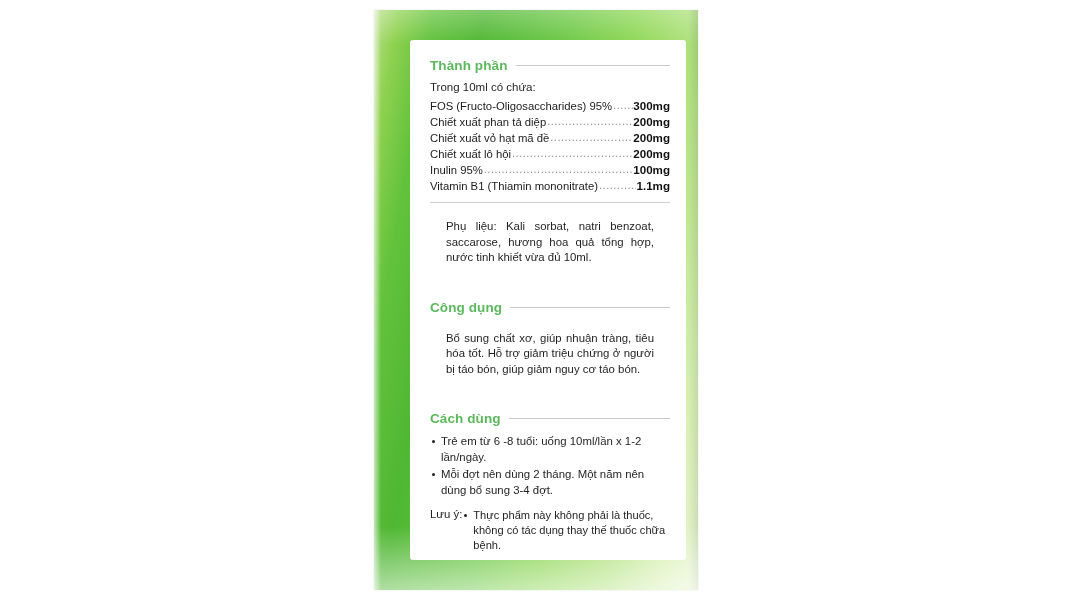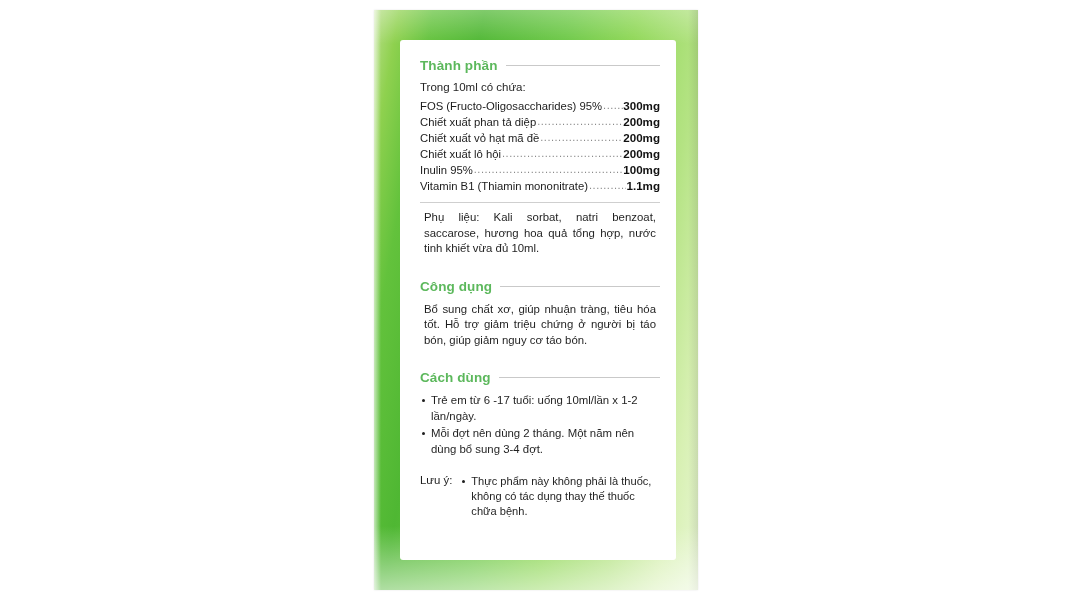--- a/index.html
+++ b/index.html
@@ -64,21 +64,21 @@
   .box-edge-right {
     position: absolute;
     right: 0; top: 0; bottom: 0; width: 10px;
     background: linear-gradient(270deg, rgba(0,0,0,0.10), rgba(0,0,0,0));
     pointer-events: none;
   }
 
   
   .panel {
     position: absolute;
-    left: 26px;
+    left: 36px;
     top: 30px;
     width: 276px;
     height: 520px;
     background: #ffffff;
     border-radius: 3px;
   }
 
   .panel-inner {
     position: absolute;
     left: 20px;
@@ -145,21 +145,21 @@
     height: 1px;
     background: #cfcfcf;
     margin: 8px 0 7px 0;
   }
 
   .para {
     font-size: 11.4px;
     color: #1f1f1f;
     line-height: 15.5px;
     text-align: justify;
-    margin: 4px;
+    margin: 16px;
   }
 
   .gap-lg { height: 18px; }
 
   
   ul.bullets {
     list-style: none;
     margin: 0;
     padding: 0;
   }
@@ -179,22 +179,22 @@
     width: 3px;
     height: 3px;
     border-radius: 50%;
     background: #1f1f1f;
   }
 
   
   .note {
     display: flex;
     align-items: flex-start;
-    gap: 8px;
-    margin-top: 17px;
+    gap: 0;
+    margin-top: 10px;
   }
   .note .note-label {
     font-size: 11.4px;
     color: #1f1f1f;
     white-space: nowrap;
     padding-top: 0px;
   }
   .note ul.bullets li {
     font-size: 11.1px;
     line-height: 15px;
@@ -265,21 +265,21 @@
         <p class="para">Bổ sung chất xơ, giúp nhuận tràng, tiêu hóa tốt. Hỗ trợ giảm triệu chứng ở người bị táo bón, giúp giảm nguy cơ táo bón.</p>
 
         <div class="gap-lg"></div>
 
         <div class="section-head">
           <span class="title">Cách dùng</span>
           <span class="rule"></span>
         </div>
 
         <ul class="bullets">
-          <li>Trẻ em từ 6 -17 tuổi: uống 10ml/lần x 1-2 lần/ngày.</li>
+          <li>Trẻ em từ 6 -8 tuổi: uống 10ml/lần x 1-2 lần/ngày.</li>
           <li>Mỗi đợt nên dùng 2 tháng. Một năm nên dùng bổ sung 3-4 đợt.</li>
         </ul>
 
         <div class="note">
           <span class="note-label">Lưu ý:</span>
           <ul class="bullets">
             <li>Thực phẩm này không phải là thuốc, không có tác dụng thay thế thuốc chữa bệnh.</li>
           </ul>
         </div>
 

